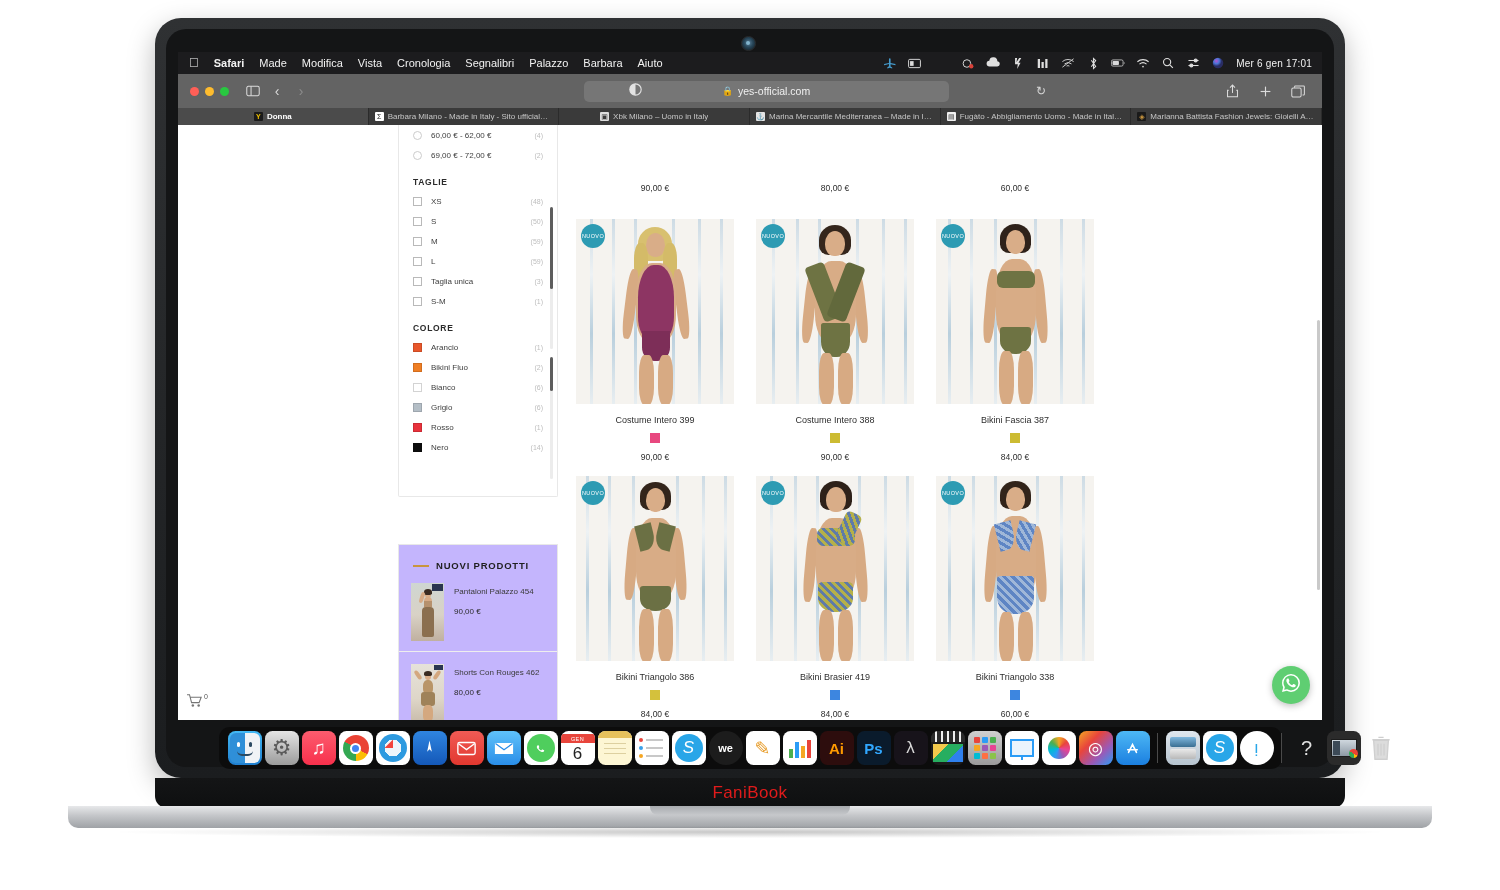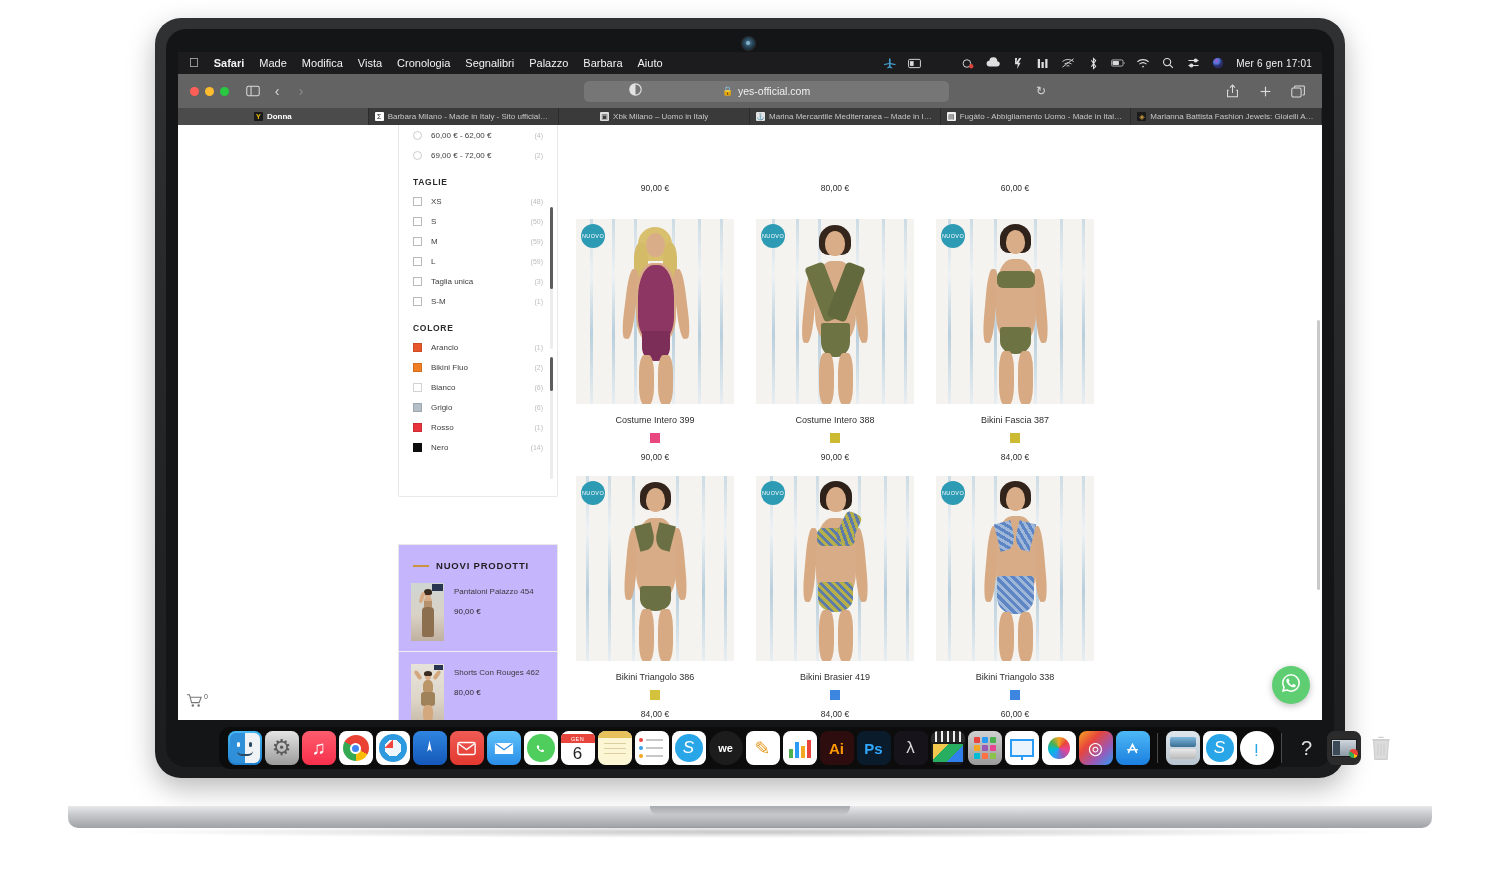--- a/index.html
+++ b/index.html
@@ -924,17 +924,20 @@
     <div class="dock-icon" style="background:transparent">
       <svg width="22" height="26" viewBox="0 0 20 24" fill="none" stroke="#cfcfcf" stroke-width="1.2">
         <path d="M3.2 5h13.6l-1.2 17.4H4.4z" fill="#b9b9b9" fill-opacity=".5"></path>
         <path d="M2 4.4h16"></path>
           <path d="M7.6 2.2h4.8"></path>
         <path d="M7.2 8v11M10 8v11M12.8 8v11"></path>
       </svg>
     </div>
   </div>
 
+  <div class="laptop-chin">
+    <span class="fanibook">FaniBook</span>
+  </div>
   <div class="laptop-base"></div>
   <div class="base-notch"></div>
   <div class="base-shadow"></div>
 
 </div>
 
 </body></html>

